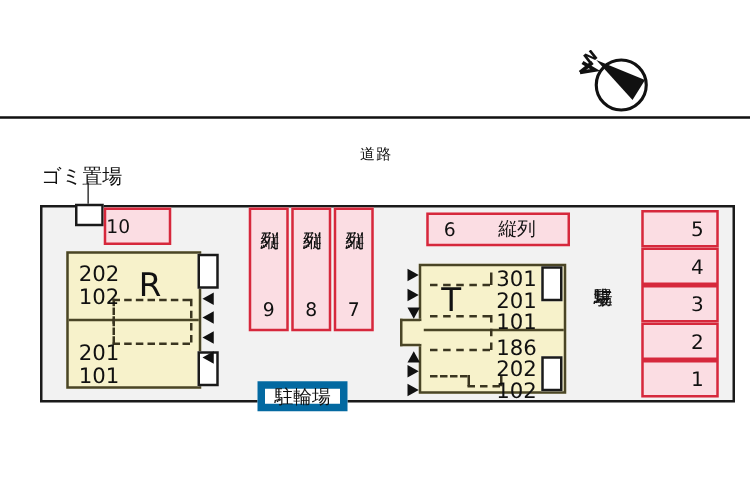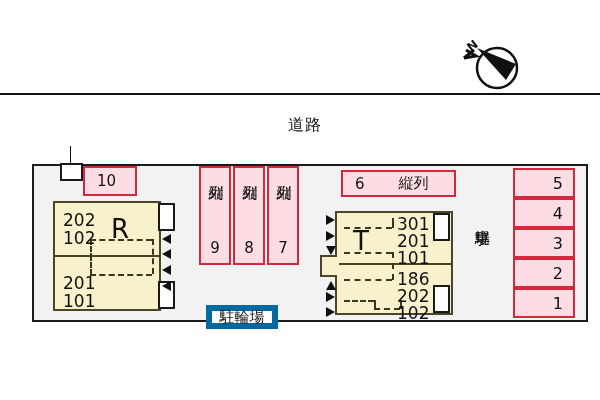--- a/index.html
+++ b/index.html
@@ -22,21 +22,21 @@
   
   .road-line {
     position: absolute;
     left: 0;
     width: 600px;
     height: 0;
     border-top: 2px solid #111111;
   }
   .road-label {
     position: absolute;
-    font-size: 16px;
+    font-size: 12px;
     color: #111111;
     letter-spacing: 1px;
     white-space: nowrap;
   }
 
   
   .compass {
     position: absolute;
   }
 
@@ -181,24 +181,25 @@
       <circle cx="37" cy="28" r="20" fill="#ffffff" stroke="#111111" stroke-width="2.5"></circle>
       <path d="M17 8 L46 40 L56 24 Z" fill="#111111"></path>
       <path d="M4 18 L14 10" stroke="#111111" stroke-width="3" fill="none"></path>
       <path d="M4 18 L16 16 L6 10" stroke="#111111" stroke-width="3" fill="none" stroke-linejoin="miter"></path>
       <text x="11" y="12" font-family="DejaVu Sans, sans-serif" font-size="12" font-weight="bold" fill="#111111" transform="rotate(-38 11 12)">N</text>
     </svg>
   </div>
 
   <div class="site" style="left:32px; top:164px; width:556px; height:158px;"></div>
 
+  <div class="plain-label" style="left:33px; top:131px;">ゴミ置場</div>
   <div class="leader" style="left:70px; top:146px; height:18px;"></div>
   <div class="abs" style="left:60px; top:163px; width:23px; height:18px; background:#ffffff; border:2px solid #1a1a1a;"></div>
 
-  <div class="abs pk" style="left:83px; top:166px; width:54px; height:30px; justify-content:flex-start; padding-left:12px;">
+  <div class="abs pk" style="left:83px; top:166px; width:54px; height:30px; justify-content:flex-start; padding-left:0;">
     <span>10</span>
   </div>
 
   <div class="abs bldg" style="left:53px; top:201px; width:108px; height:110px;">
     <div class="bldg-sep" style="top:52px;"></div>
   </div>
 
   <div class="dash dash-h" style="left:90px; top:239px; width:62px;"></div>
   <div class="dash dash-v" style="left:90px; top:239px; height:20px;"></div>
   <div class="dash dash-h" style="left:90px; top:274px; width:62px;"></div>

